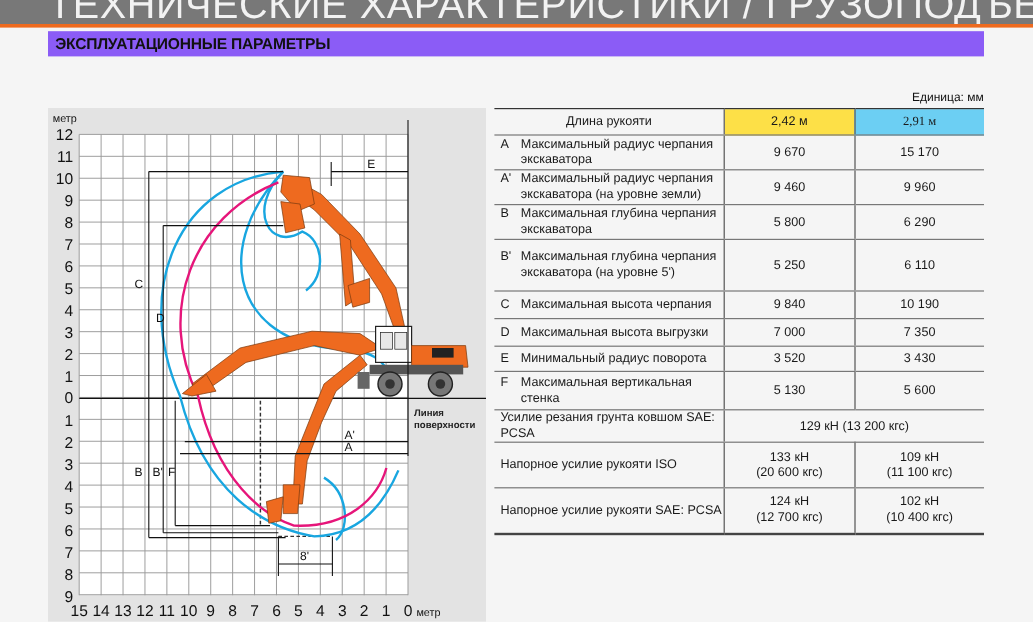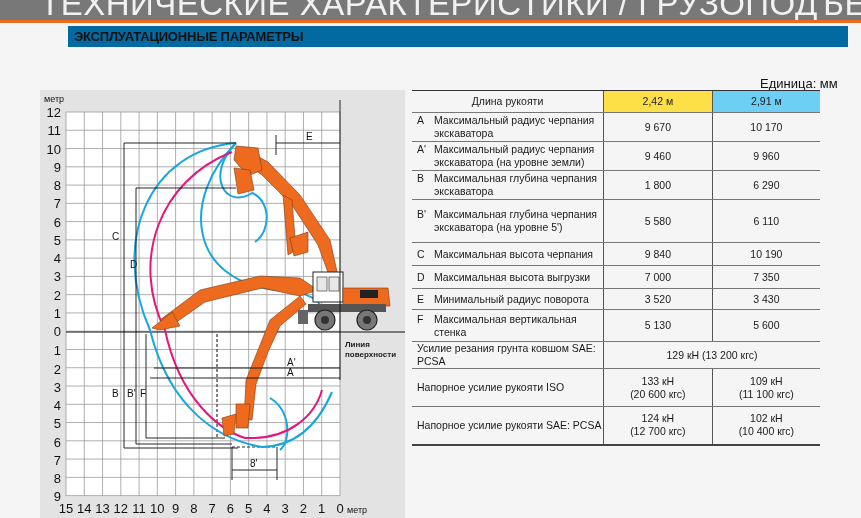--- a/index.html
+++ b/index.html
@@ -1,37 +1,37 @@
 <!DOCTYPE html>
 <html><head>
 <meta charset="utf-8">
 <style>
   html,body{margin:0;padding:0;}
   body{width:861px;height:518px;position:relative;overflow:hidden;background:#f5f5f5;font-family:"Liberation Sans",sans-serif;color:#1a1a1a;}
   .topbar{position:absolute;left:0;top:0;width:861px;height:20px;background:#787878;overflow:hidden;}
   .topbar .title{position:absolute;left:40px;top:-15px;font-size:33px;color:#f2f2f2;letter-spacing:0.5px;white-space:nowrap;font-family:"Liberation Sans",sans-serif;}
   .orange-stripe{position:absolute;left:0;top:20px;width:861px;height:3px;background:#ee6a1f;}
-  .section{position:absolute;left:40px;top:26px;width:780px;height:21px;background:#0369a1;margin-left:28px;}
+  .section{position:absolute;left:40px;top:26px;width:780px;height:21px;background:#8b5cf6;}
   .section span{position:absolute;left:6px;top:3px;font-size:13px;font-weight:bold;color:#111;letter-spacing:-0.2px;}
   .panel{position:absolute;left:40px;top:90px;width:365px;height:428px;background:#e3e3e3;}
   .diagram{position:absolute;left:0;top:0;}
-  .unit{position:absolute;left:760px;top:76px;font-size:13px;color:#111;}
+  .unit{position:absolute;left:760px;top:76px;font-size:10px;color:#111;}
   table.spec{position:absolute;left:412px;top:90px;width:408px;border-collapse:collapse;font-size:10.5px;line-height:13px;}
   table.spec td{border-bottom:1px solid #777;padding:0;vertical-align:middle;}
   table.spec tr:first-child td{border-top:1.5px solid #333;}
   table.spec tr:last-child td{border-bottom:2px solid #444;}
   td.lbl{width:186px;}
   td.lbl .row{display:flex;}
   td.lbl .k{width:17px;padding-left:5px;flex:none;}
   td.lbl .t{flex:1;padding-right:2px;}
   td.lbl.plain{padding-left:5px;}
   td.v{text-align:center;border-left:1px solid #555;}
   td.hdr{text-align:center;}
   td.pink{background:#fde047;text-align:center;border-left:1px solid #555;}
-  td.blue{background:#6ccff3;text-align:center;border-left:1px solid #555;}
+  td.blue{background:#6ccff3;text-align:center;border-left:1px solid #555;font-family:Liberation Serif, serif;}
 </style>
 </head>
 <body>
 
 <div class="topbar">
   <div class="title">ТЕХНИЧЕСКИЕ ХАРАКТЕРИСТИКИ / ГРУЗОПОДЪЕМНОСТЬ</div>
 </div>
 <div class="orange-stripe"></div>
 <div class="section">
   <span>ЭКСПЛУАТАЦИОННЫЕ ПАРАМЕТРЫ</span>
@@ -215,50 +215,50 @@
     <td class="blue">2,91 м</td>
   </tr>
   <tr style="height:29px">
     <td class="lbl">
           <div class="row">
             <span class="k">A</span>
             <span class="t">Максимальный радиус черпания экскаватора</span>
           </div>
         </td>
     <td class="v">9 670</td>
-    <td class="v">10 170</td>
+    <td class="v">15 170</td>
   </tr>
   <tr style="height:29px">
     <td class="lbl">
           <div class="row">
             <span class="k">A'</span>
             <span class="t">Максимальный радиус черпания экскаватора (на уровне земли)</span>
           </div>
         </td>
     <td class="v">9 460</td>
     <td class="v">9 960</td>
   </tr>
   <tr style="height:29px">
     <td class="lbl">
           <div class="row">
             <span class="k">B</span>
             <span class="t">Максимальная глубина черпания экскаватора</span>
           </div>
         </td>
-    <td class="v">1 800</td>
+    <td class="v">5 800</td>
     <td class="v">6 290</td>
   </tr>
   <tr style="height:43px">
     <td class="lbl">
           <div class="row">
             <span class="k">B'</span>
             <span class="t">Максимальная глубина черпания экскаватора (на уровне 5')</span>
           </div>
         </td>
-    <td class="v">5 580</td>
+    <td class="v">5 250</td>
     <td class="v">6 110</td>
   </tr>
   <tr style="height:23px">
     <td class="lbl">
           <div class="row">
             <span class="k">C</span>
             <span class="t">Максимальная высота черпания</span>
           </div>
         </td>
     <td class="v">9 840</td>

